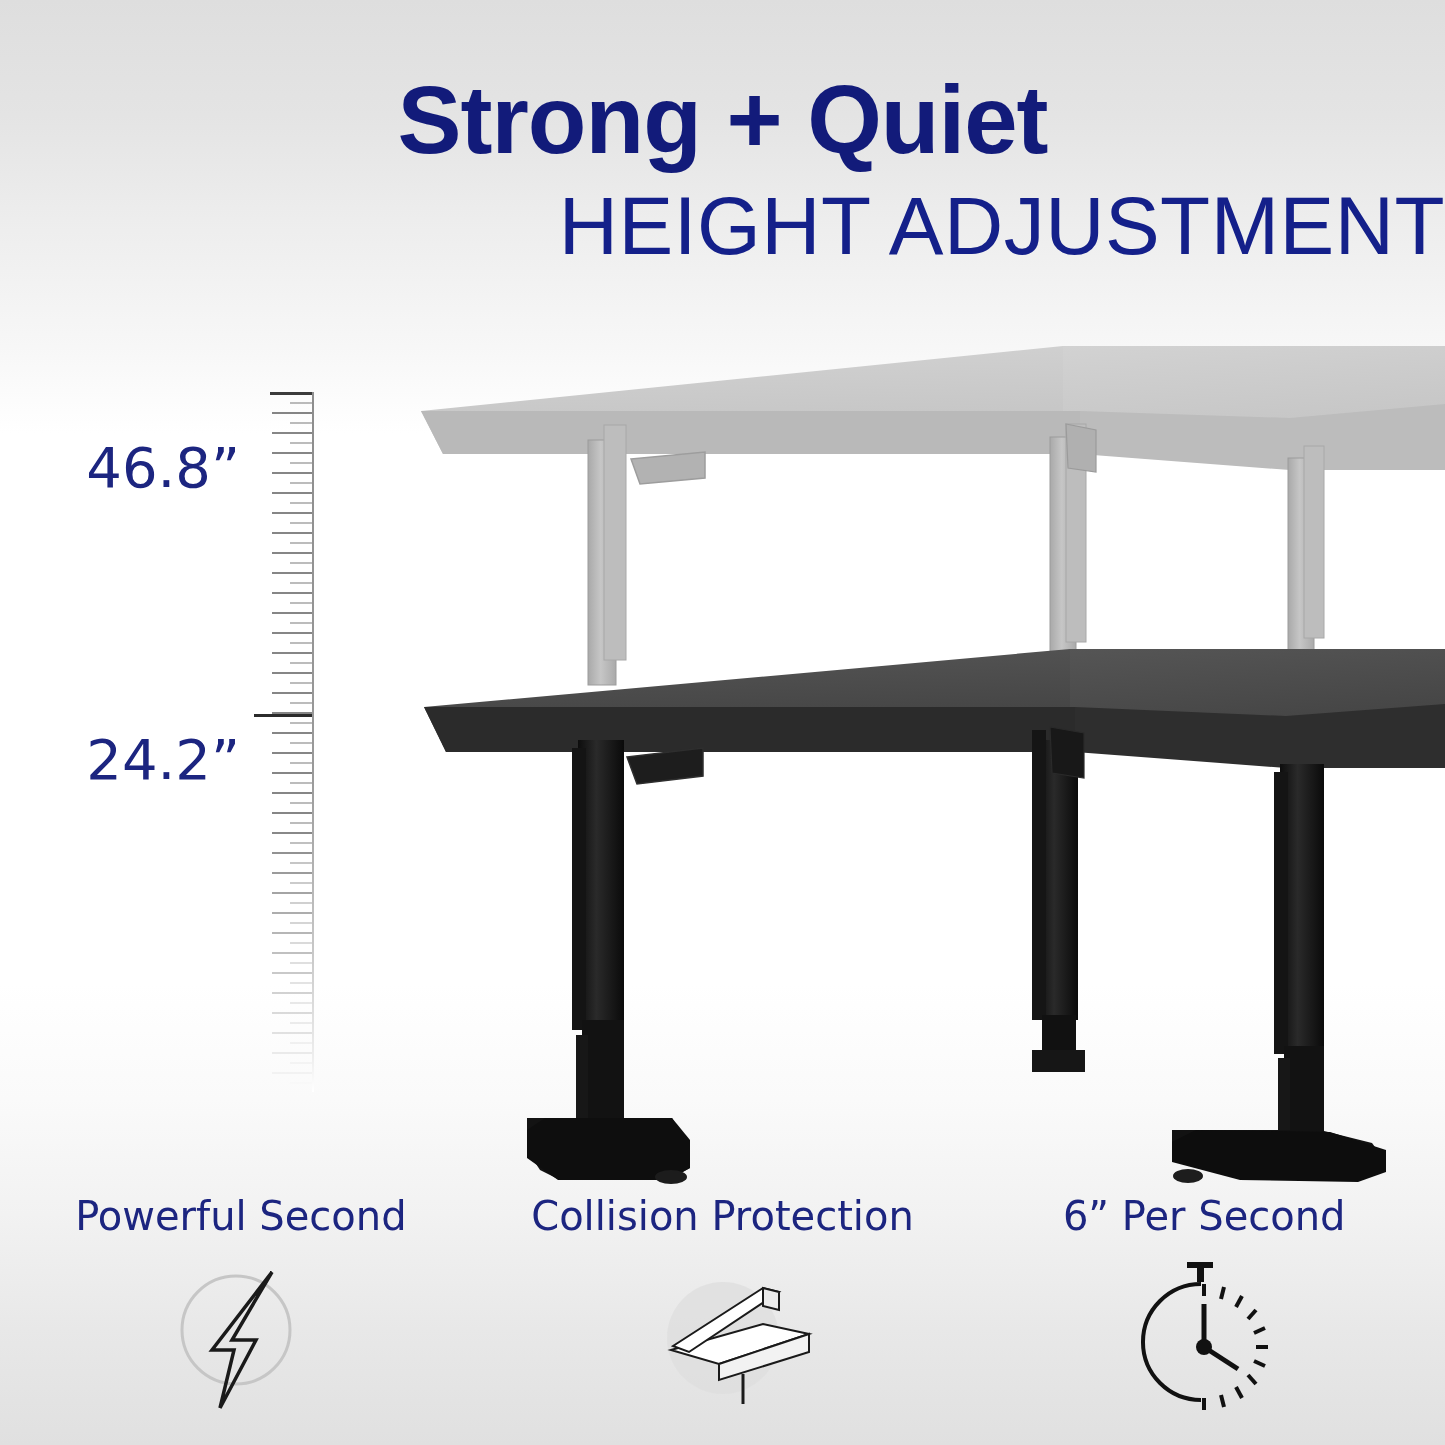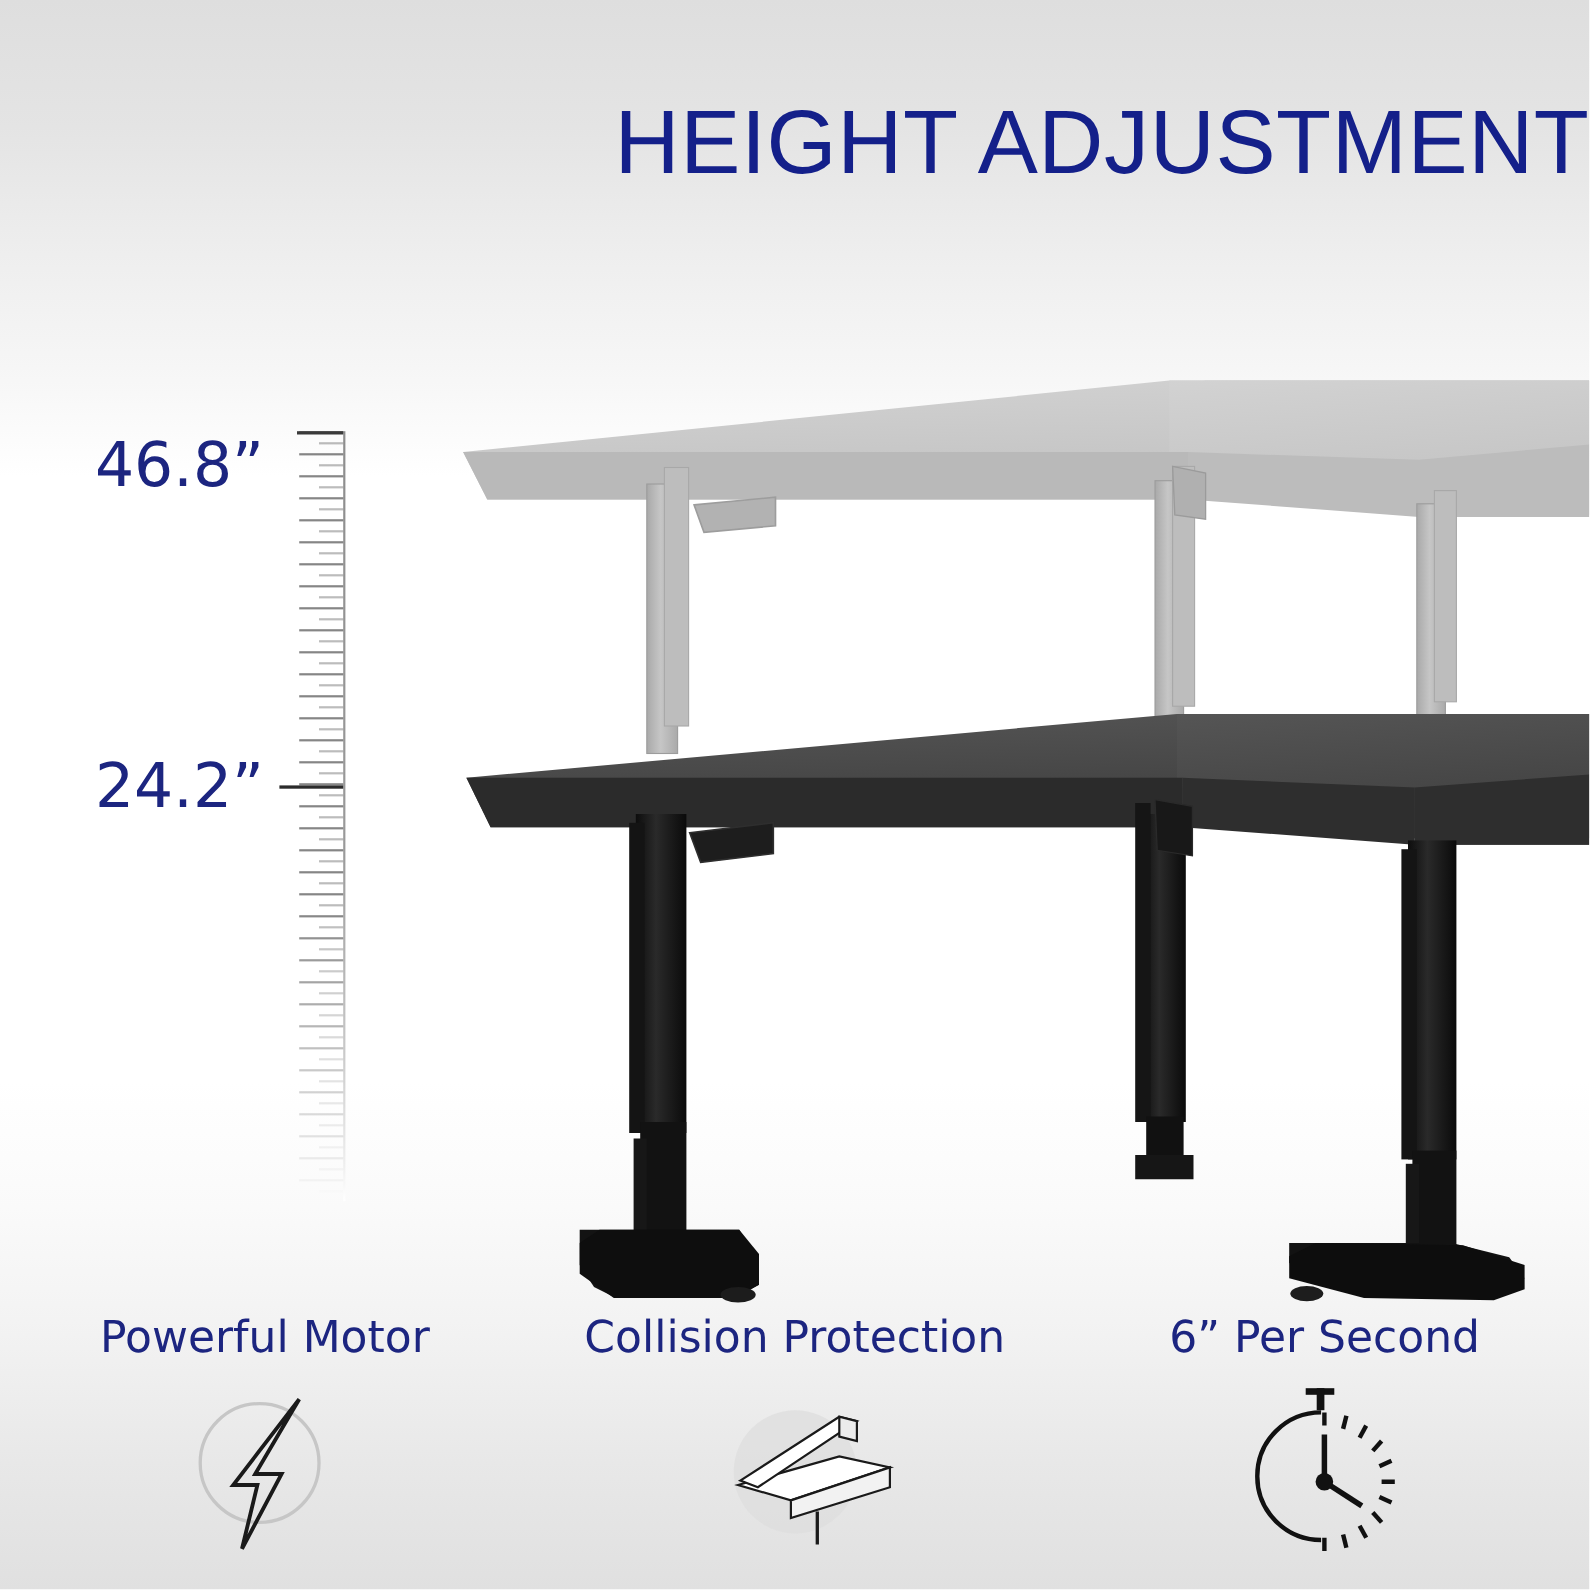--- a/index.html
+++ b/index.html
@@ -96,20 +96,21 @@
   }
   
   .measure-label {
     position: absolute;
     color: #1c2580;
     font-size: 56px;
     font-weight: normal;
     white-space: nowrap;
     text-align: right;
     font-family: "DejaVu Sans", sans-serif;
+    margin-top: 44px;
   }
   #measure-top { right: 1205px; top: 391px; }
   #measure-bottom { right: 1205px; top: 683px; }
   
   #desk-stage {
     position: absolute;
     left: 0; top: 0;
     width: 1445px; height: 1445px;
     pointer-events: none;
   }
@@ -140,20 +141,21 @@
     align-items: center;
     justify-content: center;
   }
 </style>
 </head>
 <body>
 
 <div id="page">
 
   <div id="title-block">
+    <div id="headline">Strong + Quiet</div>
     <div id="subheadline">HEIGHT ADJUSTMENT</div>
   </div>
 
   <div class="measure-label" id="measure-top">46.8”</div>
   <div class="measure-label" id="measure-bottom">24.2”</div>
 
   <div id="ruler">
     <div id="ruler-edge"></div>
     <div id="tick-top-mark"></div>
     <div id="tick-286" style="top:322px;"></div>
@@ -325,21 +327,21 @@
         <polygon points="1172,1130 1320,1130 1372,1143 1386,1162 1364,1176 1250,1176 1190,1162 1172,1148" fill="#121212"></polygon>
         <polygon points="1172,1142 1196,1130 1330,1132 1386,1150 1386,1172 1358,1182 1240,1180 1172,1162" fill="#0d0d0d"></polygon>
         <ellipse cx="1188" cy="1176" rx="15" ry="7" fill="#1d1d1d"></ellipse>
       </g>
     </svg>
   </div>
 
   <div id="features">
 
     <div class="feature">
-      <div class="feature-label">Powerful Motor</div>
+      <div class="feature-label">Powerful Second</div>
       <div class="feature-icon">
         <svg width="170" height="170" viewBox="0 0 170 170" xmlns="http://www.w3.org/2000/svg">
           <circle cx="80" cy="72" r="54" fill="none" stroke="#c6c6c6" stroke-width="3"></circle>
           <path d="M98 14 L58 82 L82 82 L46 150 L60 92 L38 92 Z" transform="translate(18,0)" fill="none" stroke="#1a1a1a" stroke-width="3.5" stroke-linejoin="miter"></path>
         </svg>
       </div>
     </div>
 
     <div class="feature">
       <div class="feature-label">Collision Protection</div>

